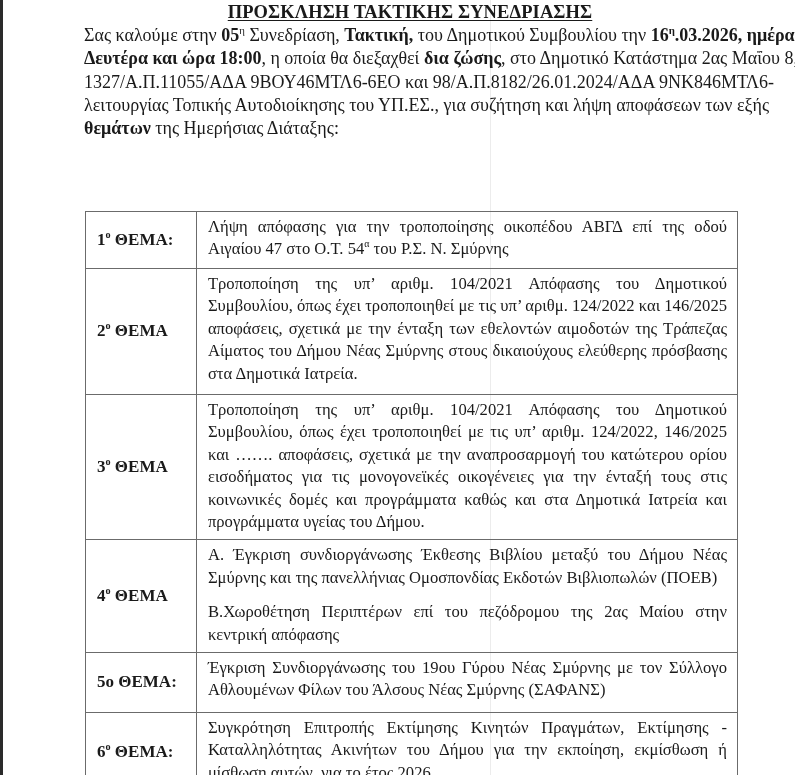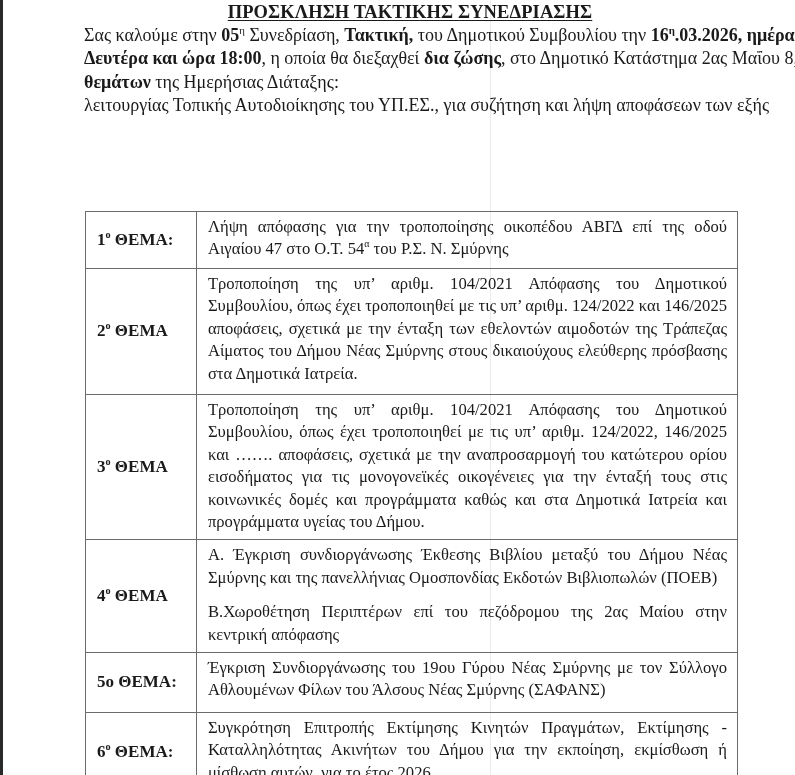--- a/index.html
+++ b/index.html
@@ -101,22 +101,23 @@
 <body>
 
 <div class="left-edge"></div>
 <div class="fold-line"></div>
 
 <div class="title">ΠΡΟΣΚΛΗΣΗ ΤΑΚΤΙΚΗΣ  ΣΥΝΕΔΡΙΑΣΗΣ</div>
 
 <div class="intro">
   <span class="line"><span>Σας καλούμε στην </span><b>05</b><sup>η</sup><span> Συνεδρίαση, </span><b>Τακτική,</b><span> του Δημοτικού Συμβουλίου την </span><b>16</b><sup style="font-weight:bold">η</sup><b>.03.2026, ημέρα</b></span>
   <span class="line"><b>Δευτέρα και ώρα 18:00</b><span>, η οποία θα διεξαχθεί </span><b>δια ζώσης</b><span>, στο Δημοτικό Κατάστημα 2ας Μαΐου 8,</span></span>
+  <span class="line">1327/Α.Π.11055/ΑΔΑ 9ΒΟΥ46ΜΤΛ6-6ΕΟ και 98/Α.Π.8182/26.01.2024/ΑΔΑ 9ΝΚ846ΜΤΛ6-</span>
+  <span class="line">λειτουργίας Τοπικής Αυτοδιοίκησης του ΥΠ.ΕΣ., για συζήτηση και λήψη αποφάσεων των εξής</span>
   <span class="line last"><b>θεμάτων</b><span> της Ημερήσιας Διάταξης:</span></span>
-  <span class="line">λειτουργίας Τοπικής Αυτοδιοίκησης του ΥΠ.ΕΣ., για συζήτηση και λήψη αποφάσεων των εξής</span>
 </div>
 
 <table class="agenda">
   <tbody>
 
     <tr style="height:57px">
       <td class="topic-label"><span>1</span><sup>ο</sup><span> ΘΕΜΑ:</span></td>
       <td class="topic-body">
         <span class="body-line">Λήψη απόφασης για την τροποποίησης οικοπέδου ΑΒΓΔ επί της οδού</span>
         <span class="body-line last"><span>Αιγαίου 47 στο Ο.Τ. 54</span><sup>α</sup><span> του Ρ.Σ. Ν. Σμύρνης</span></span>

